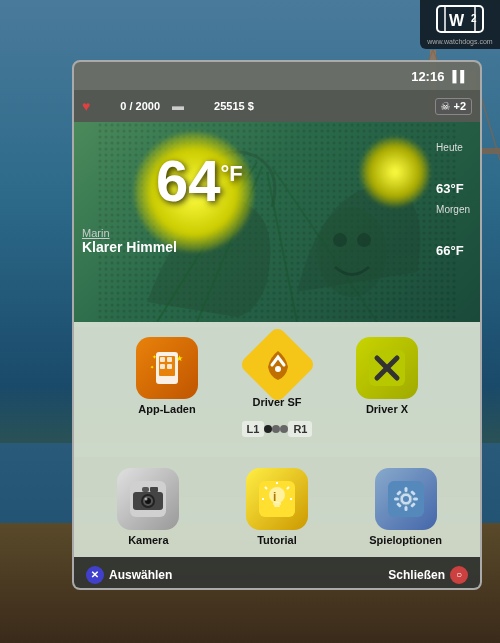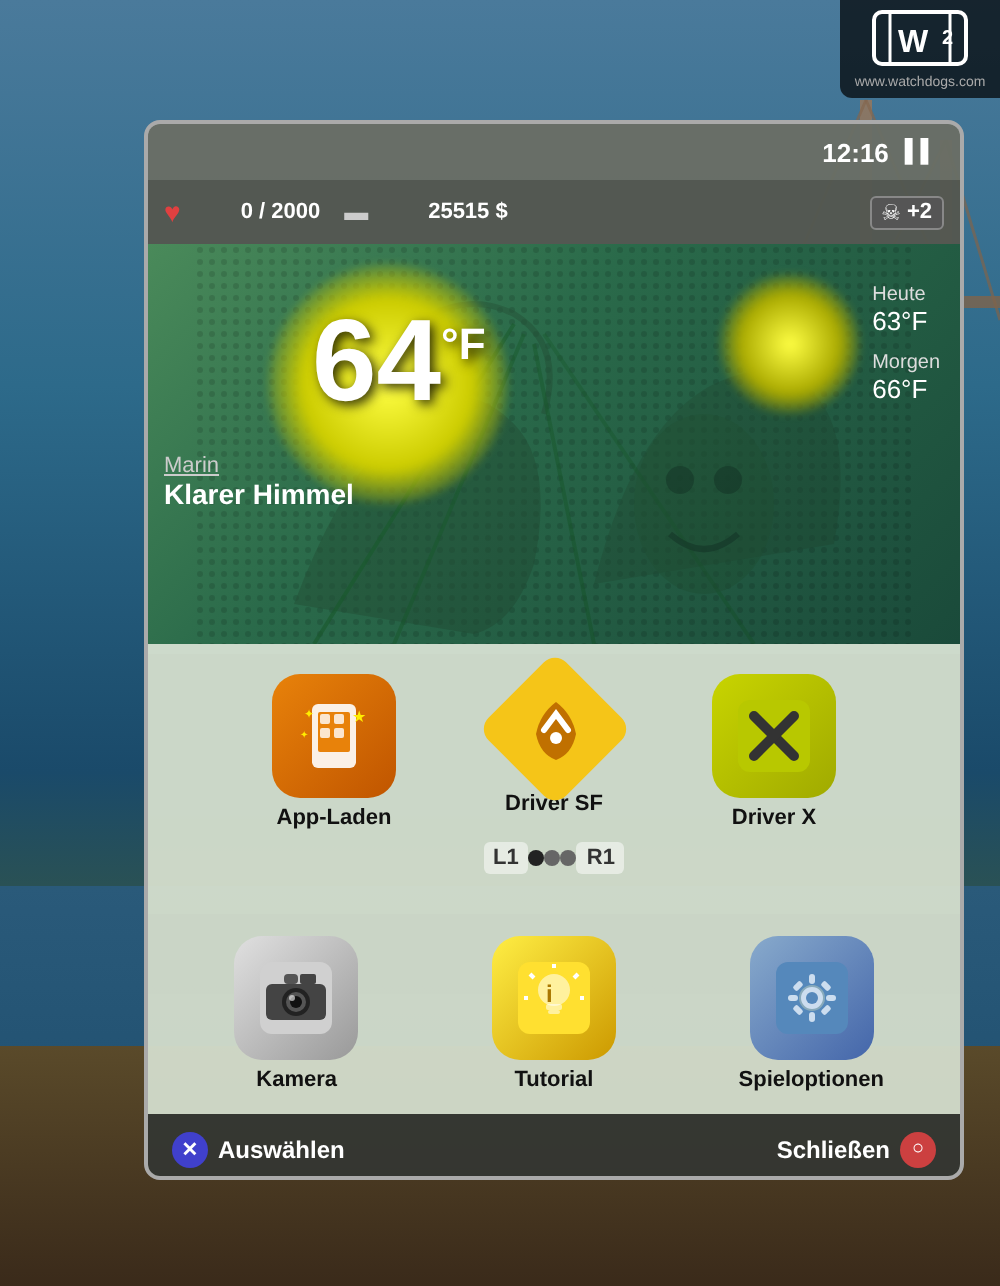--- a/index.html
+++ b/index.html
@@ -218,21 +218,21 @@
     
     .forecast-right {
       position: absolute;
       top: 20px;
       right: 10px;
       z-index: 20;
       text-align: left;
     }
     .forecast-item { margin-bottom: 8px; }
     .forecast-label { color: #ddd; font-size: 10px; }
-    .forecast-temp { color: #fff; font-size: 13px; font-weight: normal; }
+    .forecast-temp { color: #fff; font-size: 13px; font-weight: bold; margin-top: 28px; }
 
     
     .app-grid {
       position: absolute;
       top: 265px;
       left: 0;
       right: 0;
       height: 170px;
       z-index: 15;
       background: rgba(200, 210, 195, 0.3);

